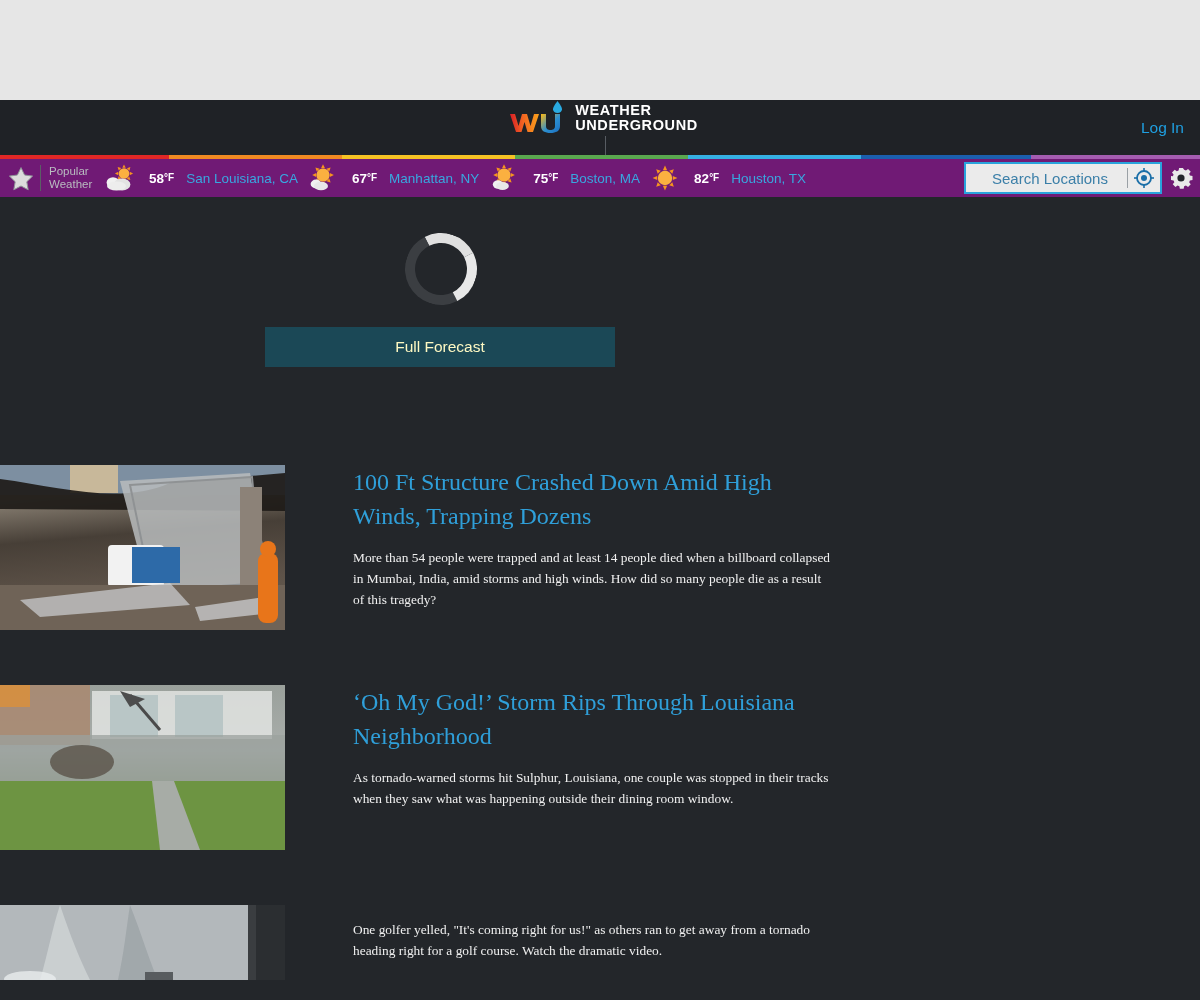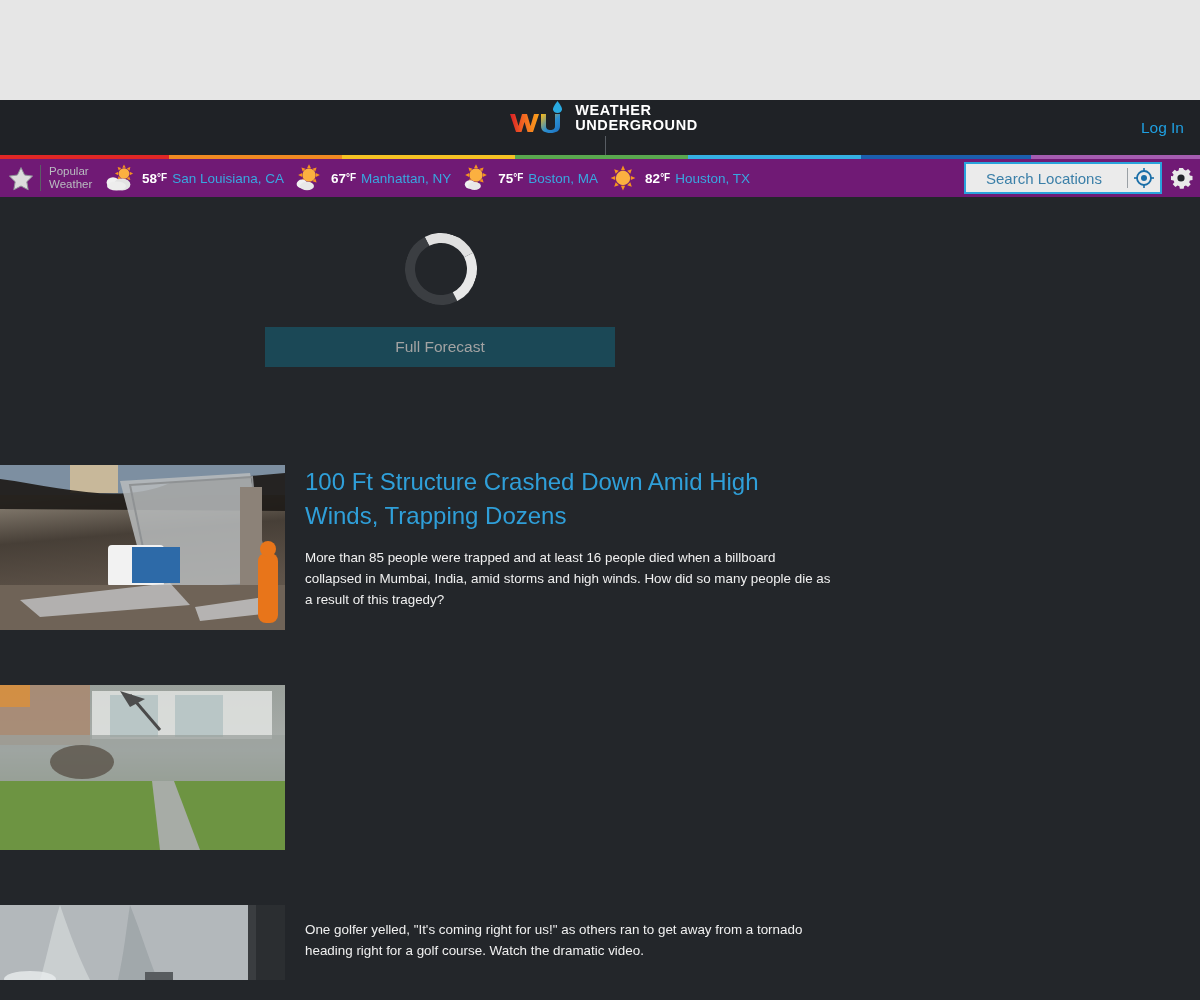--- a/index.html
+++ b/index.html
@@ -111,21 +111,21 @@
   .popular-cities {
     color: #b9bcc0;
     font-size: 11.5px;
     line-height: 13px;
     width: 46px;
     flex: 0 0 auto;
   }
   .city {
     display: flex;
     align-items: center;
-    gap: 5px;
+    gap: 12px;
     margin-left: 8px;
     flex: 0 0 auto;
     cursor: pointer;
   }
   .city .wicon { width: 34px; height: 28px; flex: 0 0 auto; }
   .city .temp {
     color: #ffffff;
     font-size: 13.5px;
     font-weight: bold;
     white-space: nowrap;
@@ -151,21 +151,21 @@
     align-items: center;
   }
   .searchwrap input {
     flex: 1 1 auto;
     border: none;
     outline: none;
     background: transparent;
     color: #2d6d99;
     font-size: 15px;
     font-family: "Liberation Sans", sans-serif;
-    padding-left: 20px;
+    padding-left: 26px;
     min-width: 0;
   }
   .searchwrap input::placeholder { color: #3b7fa8; opacity: 1; }
   .search-sep { width:1px; height: 20px; background: #9aa0a5; flex:0 0 auto;}
   .gps-btn {
     width: 32px; height: 100%;
     display: flex; align-items: center; justify-content: center;
     flex: 0 0 auto;
     cursor: pointer;
   }
@@ -195,21 +195,21 @@
     border-top-color: #e0e0e0;
     border-right-color: #e8e8e8;
     transform: rotate(18deg);
   }
   .full-forecast-btn {
     width: 350px;
     height: 40px;
     margin-top: 22px;
     background: #1b4856;
     border: none;
-    color: #a3a3a3;
+    color: #fef9c3;
     font-size: 15.5px;
     font-family: "Liberation Sans", sans-serif;
     cursor: pointer;
     display: flex; align-items: center; justify-content: center;
   }
 
   
   .articles { margin-top: 98px; }
   .article {
     display: flex;
@@ -218,23 +218,24 @@
   }
   .thumb {
     width: 285px;
     height: 165px;
     flex: 0 0 auto;
     position: relative;
     overflow: hidden;
     cursor: pointer;
   }
   .atext {
-    padding-left: 20px;
+    padding-left: 68px;
     padding-right: 40px;
     max-width: 590px;
+    font-family: Liberation Serif, serif;
   }
   .atitle {
     color: #2f9fd9;
     font-size: 24px;
     line-height: 34px;
     font-weight: normal;
     text-decoration: none;
     display: block;
     cursor: pointer;
   }
@@ -451,40 +452,44 @@
           <rect x="132" y="82" width="48" height="36" fill="#2d6aa8"></rect>
           <rect x="0" y="120" width="285" height="45" fill="#6f6357"></rect>
           <path d="M20 135 L170 118 L190 140 L40 152 Z" fill="#cfd2d4" opacity=".7"></path>
           <path d="M195 142 L265 132 L272 148 L200 156 Z" fill="#d3d6d8" opacity=".7"></path>
           <rect x="258" y="88" width="20" height="70" rx="8" fill="#e8751a"></rect>
           <circle cx="268" cy="84" r="8" fill="#e8751a"></circle>
         </svg>
       </div>
       <div class="atext">
         <a href="#" class="atitle">100 Ft Structure Crashed Down Amid High Winds, Trapping Dozens</a>
-        <div class="adesc">More than 85 people were trapped and at least 16 people died when a billboard collapsed in Mumbai, India, amid storms and high winds. How did so many people die as a result of this tragedy?</div>
+        <div class="adesc">More than 54 people were trapped and at least 14 people died when a billboard collapsed in Mumbai, India, amid storms and high winds. How did so many people die as a result of this tragedy?</div>
       </div>
     </div>
 
     <div class="article">
       <div class="thumb thumb-storm">
         <svg width="285" height="165" viewBox="0 0 285 165" style="position:absolute;inset:0">
           <rect x="0" y="0" width="90" height="60" fill="#a98a72" opacity=".9"></rect>
           <rect x="0" y="0" width="30" height="22" fill="#d98f3c" opacity=".85"></rect>
           <rect x="92" y="6" width="180" height="48" fill="#e2e4e2" opacity=".85"></rect>
           <rect x="110" y="10" width="48" height="42" fill="#b9c6c6"></rect>
           <rect x="175" y="10" width="48" height="42" fill="#b9c6c6"></rect>
           <rect x="0" y="50" width="285" height="48" fill="#9ba19d" opacity=".75"></rect>
           <path d="M130 10 L160 45" stroke="#4a4a4a" stroke-width="3"></path>
           <path d="M120 6 L145 14 L130 22 Z" fill="#4d4d4d"></path>
           <ellipse cx="82" cy="77" rx="32" ry="17" fill="#5a5348" opacity=".8"></ellipse>
           <rect x="0" y="96" width="285" height="69" fill="#6d9442"></rect>
           <path d="M152 96 L174 96 L200 165 L160 165 Z" fill="#a7aca6"></path>
         </svg>
       </div>
+      <div class="atext">
+        <a href="#" class="atitle">‘Oh My God!’ Storm Rips Through Louisiana Neighborhood</a>
+        <div class="adesc">As tornado-warned storms hit Sulphur, Louisiana, one couple was stopped in their tracks when they saw what was happening outside their dining room window.</div>
+      </div>
     </div>
 
     <div class="article">
       <div class="thumb thumb-tornado" style="height:75px">
         <svg width="285" height="75" viewBox="0 0 285 75" style="position:absolute;inset:0">
           <rect x="0" y="0" width="285" height="75" fill="#b3b8bb"></rect>
           <path d="M60 0 C70 30 80 55 90 75 L40 75 C48 48 52 24 60 0 Z" fill="#cfd4d6" opacity=".8"></path>
           <path d="M130 0 C142 30 150 58 158 75 L118 75 C124 48 126 26 130 0 Z" fill="#9ea4a8" opacity=".85"></path>
           <rect x="248" y="0" width="8" height="75" fill="#3a3d40"></rect>
           <rect x="256" y="0" width="29" height="75" fill="#2b2e31"></rect>

